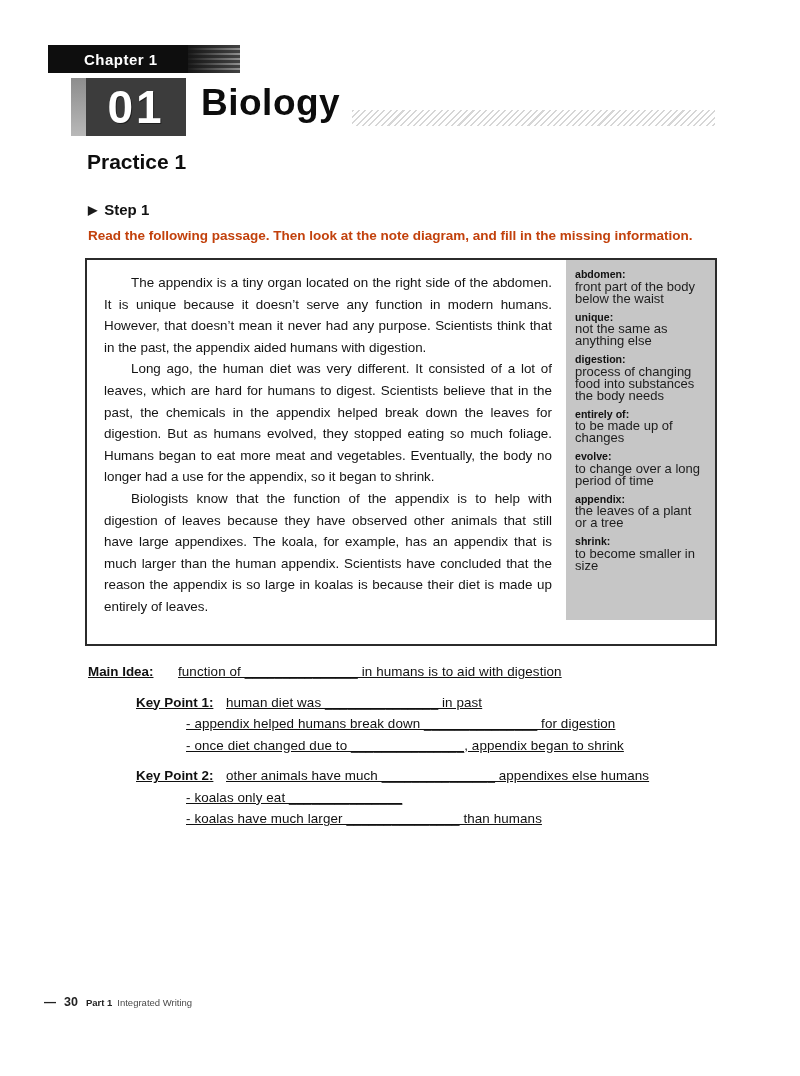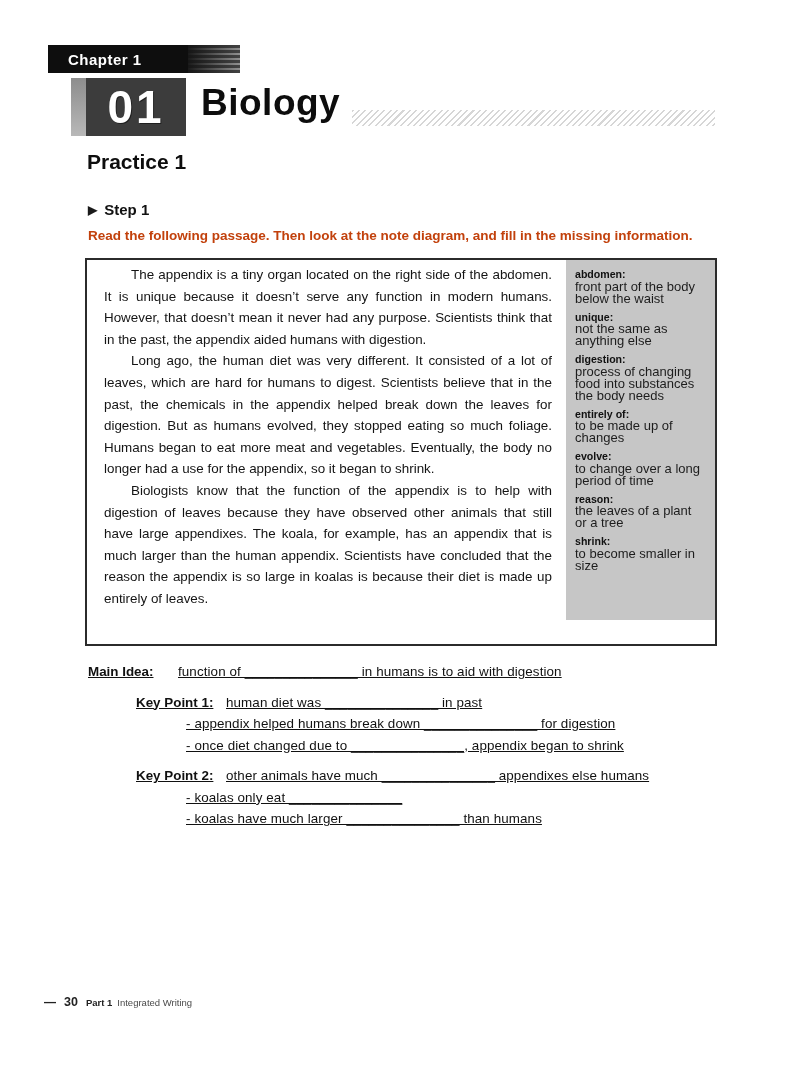--- a/index.html
+++ b/index.html
@@ -11,21 +11,21 @@
     overflow: hidden;
   }
 
   
   .chapter-banner {
     position: absolute; left: 48px; top: 45px;
     width: 140px; height: 28px;
     background: #0e0e0e;
     color: #fff;
     display: flex; align-items: center;
-    padding-left: 20px;
+    padding-left: 36px;
     font-size: 15px; font-weight: bold; letter-spacing: .5px;
   }
   .banner-tail {
     position: absolute; left: 188px; top: 45px;
     width: 52px; height: 28px;
     background:
       linear-gradient(90deg, rgba(20,20,20,.95), rgba(230,230,230,0.05)),
       repeating-linear-gradient(0deg, #3a3a3a 0 3px, #8c8c8c 3px 5px);
   }
 
@@ -76,21 +76,21 @@
   
   .passage-box {
     position: absolute; left: 85px; top: 258px;
     width: 632px; height: 388px;
     border: 2px solid #2b2b2b;
     display: flex; align-items: stretch;
     background: #fff;
   }
   .passage-text {
     flex: 1;
-    padding: 4px 14px 10px 17px;
+    padding: 12px 14px 10px 17px;
     font-size: 13.4px; line-height: 21.6px;
     text-align: justify;
     color: #141414;
   }
   .passage-text p { text-indent: 27px; }
   .vocab {
     width: 149px;
     background: #c6c6c6;
     padding: 8px 9px 11px 9px;
     align-self: flex-start;
@@ -168,21 +168,21 @@
       </div>
       <div class="vocab-entry">
         <div class="vocab-term">entirely of:</div>
         <div class="vocab-def">to be made up of changes</div>
       </div>
       <div class="vocab-entry">
         <div class="vocab-term">evolve:</div>
         <div class="vocab-def">to change over a long period of time</div>
       </div>
       <div class="vocab-entry">
-        <div class="vocab-term">reason:</div>
+        <div class="vocab-term">appendix:</div>
         <div class="vocab-def">the leaves of a plant or a tree</div>
       </div>
       <div class="vocab-entry">
         <div class="vocab-term">shrink:</div>
         <div class="vocab-def">to become smaller in size</div>
       </div>
     </div>
   </div>
 
   <div class="notes">

